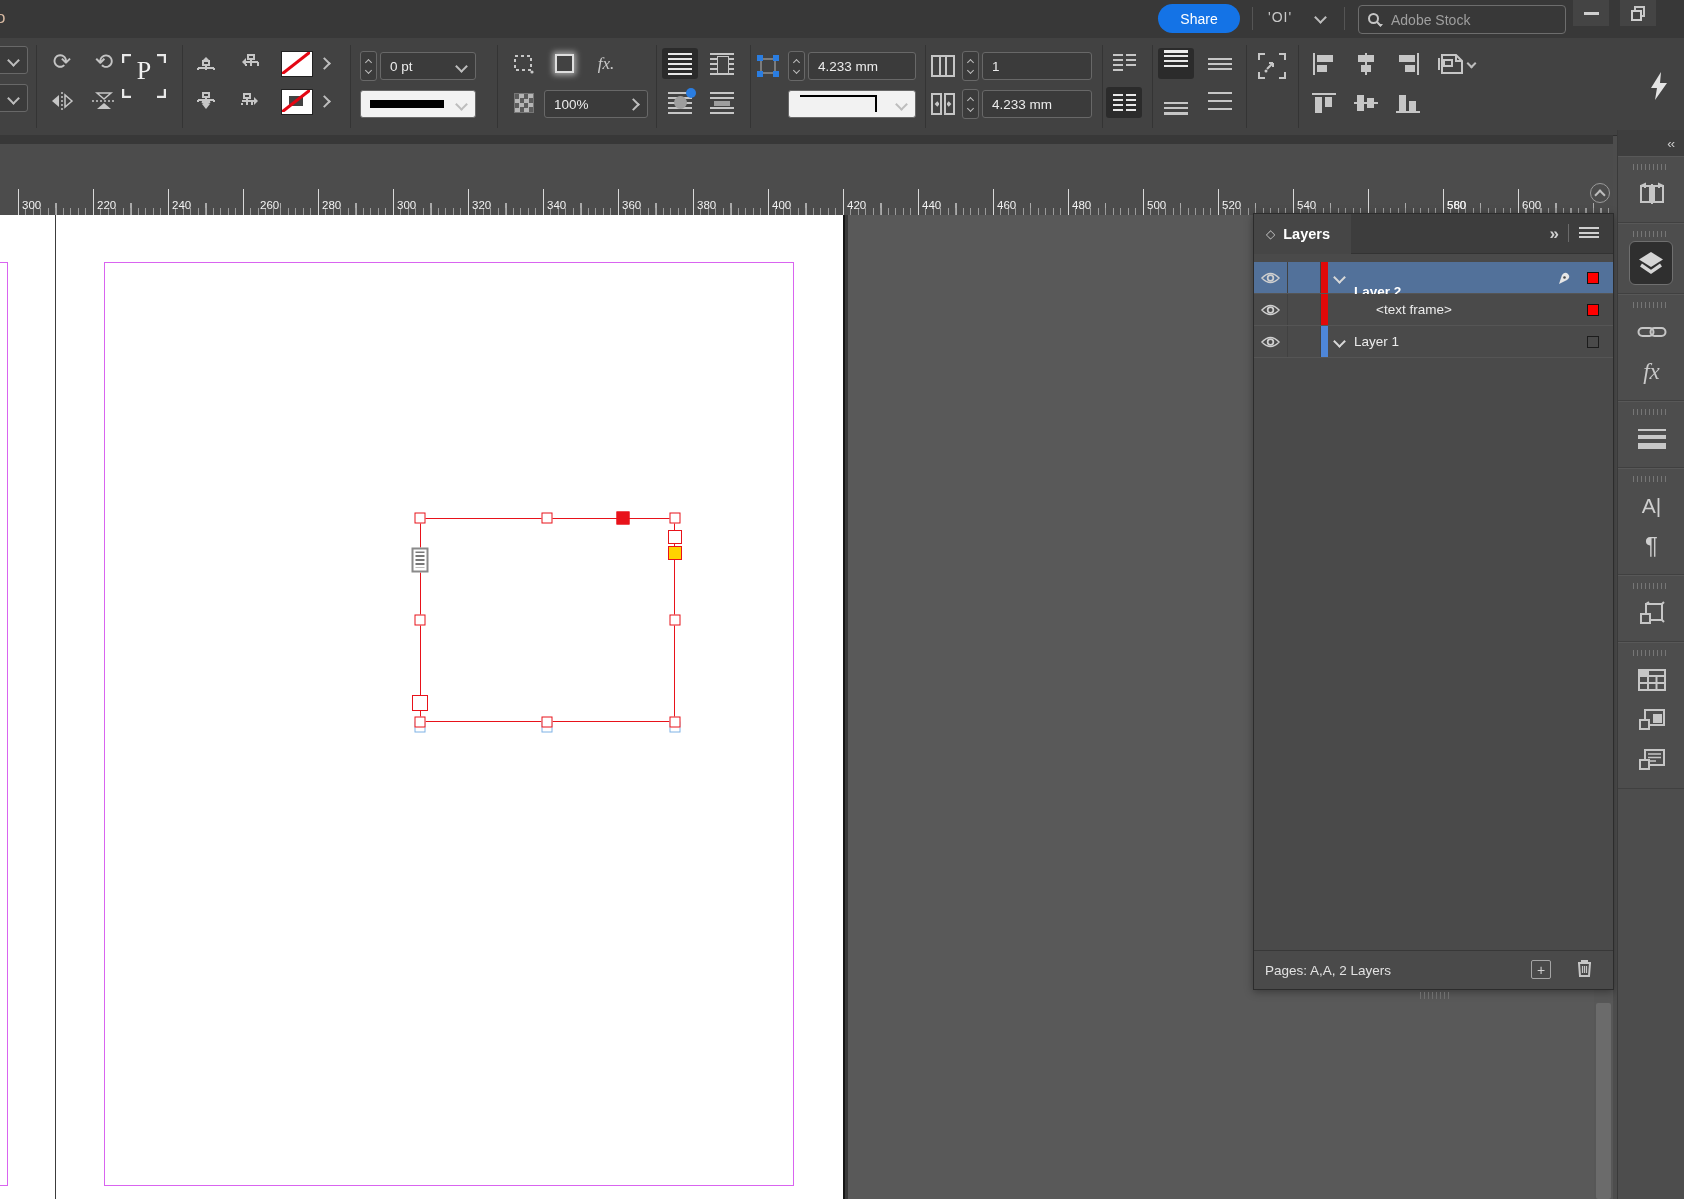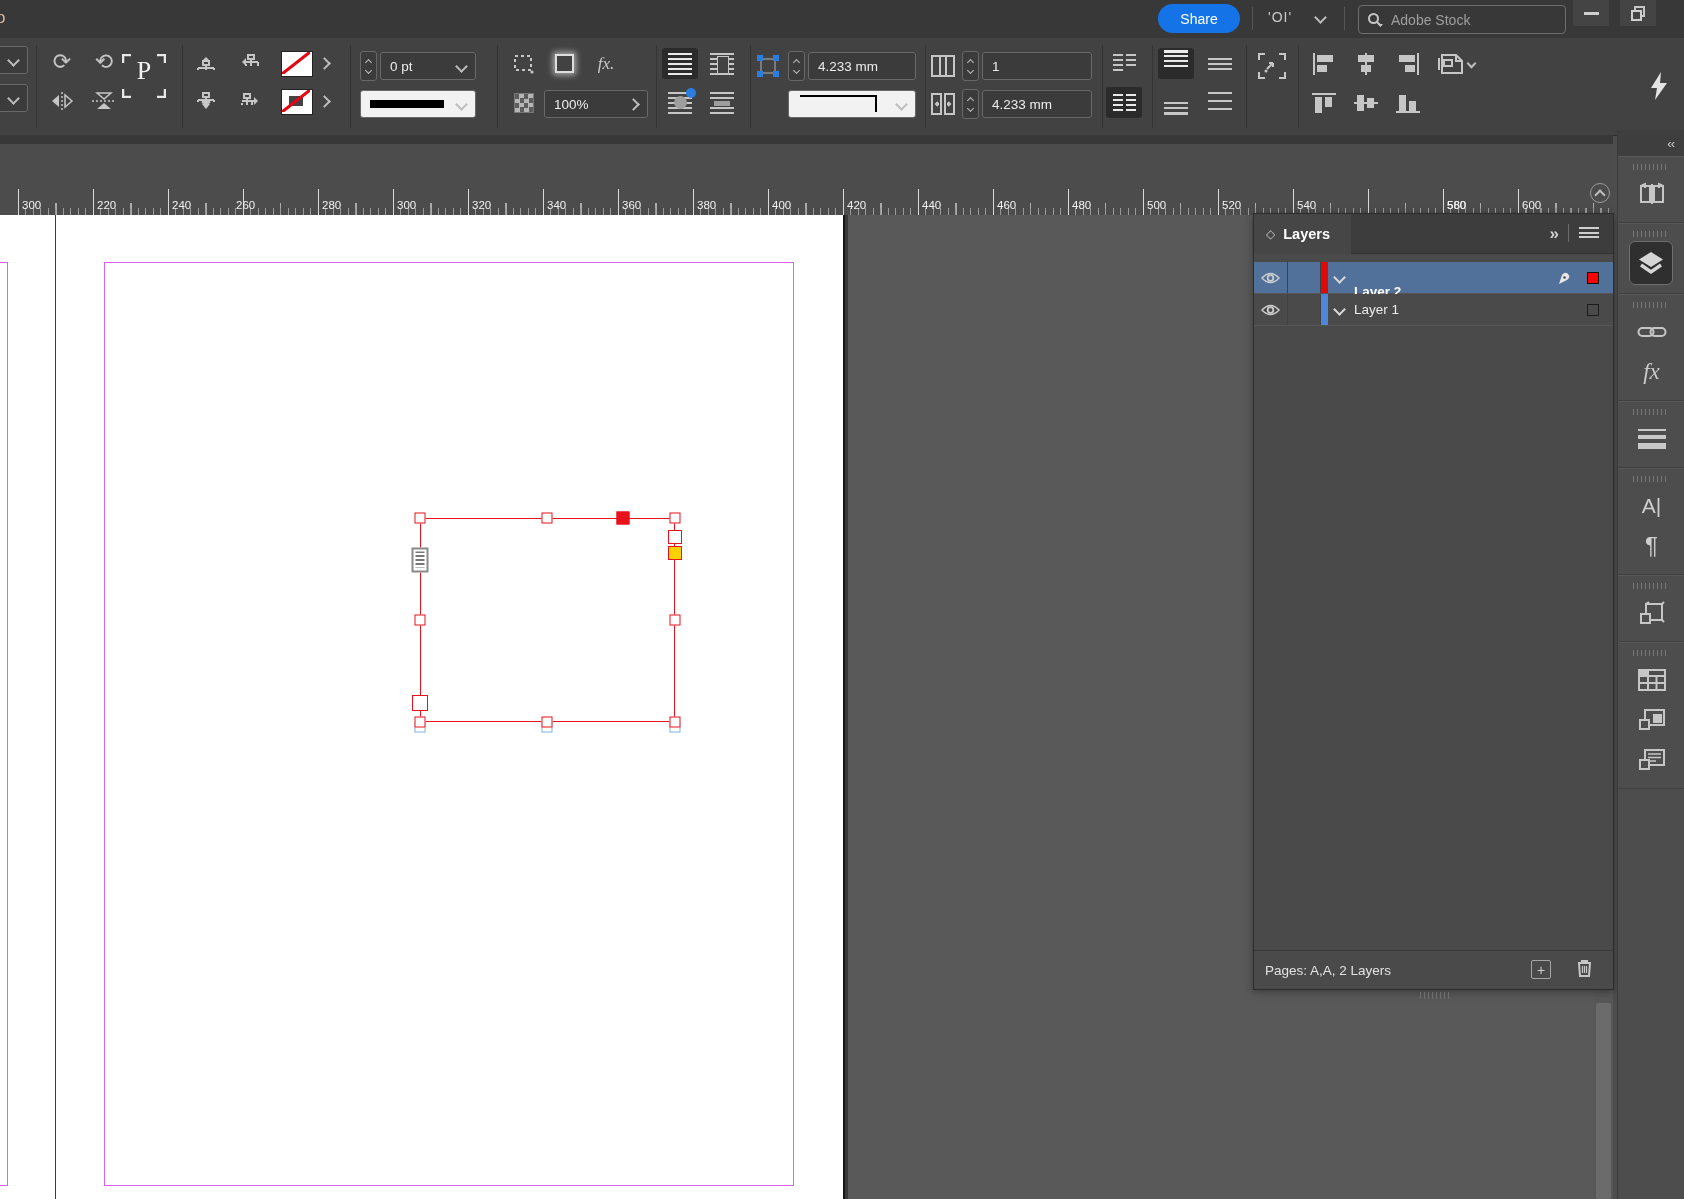--- a/index.html
+++ b/index.html
@@ -456,21 +456,21 @@
   <div id="rulerstrip">
     <div id="ruler">
         <div id="ruler-labels">
           <div class="rtick" style="left: 18px;"></div>
           <div class="rlab" style="left: 22px;">300</div>
           <div class="rtick" style="left: 93px;"></div>
           <div class="rlab" style="left: 97px;">220</div>
           <div class="rtick" style="left: 168px;"></div>
           <div class="rlab" style="left: 172px;">240</div>
           <div class="rtick" style="left: 243px;"></div>
-          <div class="rlab" style="left: 236px;">260</div>
+          <div class="rlab" style="left: 260px;">260</div>
           <div class="rtick" style="left: 318px;"></div>
           <div class="rlab" style="left: 322px;">280</div>
           <div class="rtick" style="left: 393px;"></div>
           <div class="rlab" style="left: 397px;">300</div>
           <div class="rtick" style="left: 468px;"></div>
           <div class="rlab" style="left: 472px; text-align: center;">320</div>
           <div class="rtick" style="left: 543px;"></div>
           <div class="rlab" style="left: 547px;">340</div>
           <div class="rtick" style="left: 618px;"></div>
           <div class="rlab" style="left: 622px;">360</div>
@@ -577,20 +577,33 @@
           <div class="lr-ind filled"></div>
         </div>
         <div class="lrow">
           <div class="lr-eye">
             <svg width="19" height="12" viewBox="0 0 20 12">
               <path d="M1 6 Q10 -3.5 19 6 Q10 15.5 1 6 Z" fill="none" stroke="#cfcfcf" stroke-width="1.5"></path>
               <circle cx="10" cy="6" r="3" fill="none" stroke="#cfcfcf" stroke-width="1.8"></circle>
             </svg>
           </div>
           <div class="lr-lock"></div>
+          <div class="lr-bar" style="background:#e00909"></div>
+          <div class="lr-chev"></div>
+          <div class="lr-lbl" style="margin-left:26px">&lt;text frame&gt;</div>
+          <div class="lr-ind filled noml"></div>
+        </div>
+        <div class="lrow">
+          <div class="lr-eye">
+            <svg width="19" height="12" viewBox="0 0 20 12">
+              <path d="M1 6 Q10 -3.5 19 6 Q10 15.5 1 6 Z" fill="none" stroke="#cfcfcf" stroke-width="1.5"></path>
+              <circle cx="10" cy="6" r="3" fill="none" stroke="#cfcfcf" stroke-width="1.8"></circle>
+            </svg>
+          </div>
+          <div class="lr-lock"></div>
           <div class="lr-bar" style="background:#4e86d8"></div>
           <div class="lr-chev">
             <span class="chev" style="border-color:#d8d8d8"></span>
           </div>
           <div class="lr-lbl" style="margin-left:4px">Layer 1</div>
           <div class="lr-ind empty noml"></div>
         </div>
       </div>
     <div id="lp-footer">
       <span id="lp-status">Pages: A,A, 2 Layers</span>

